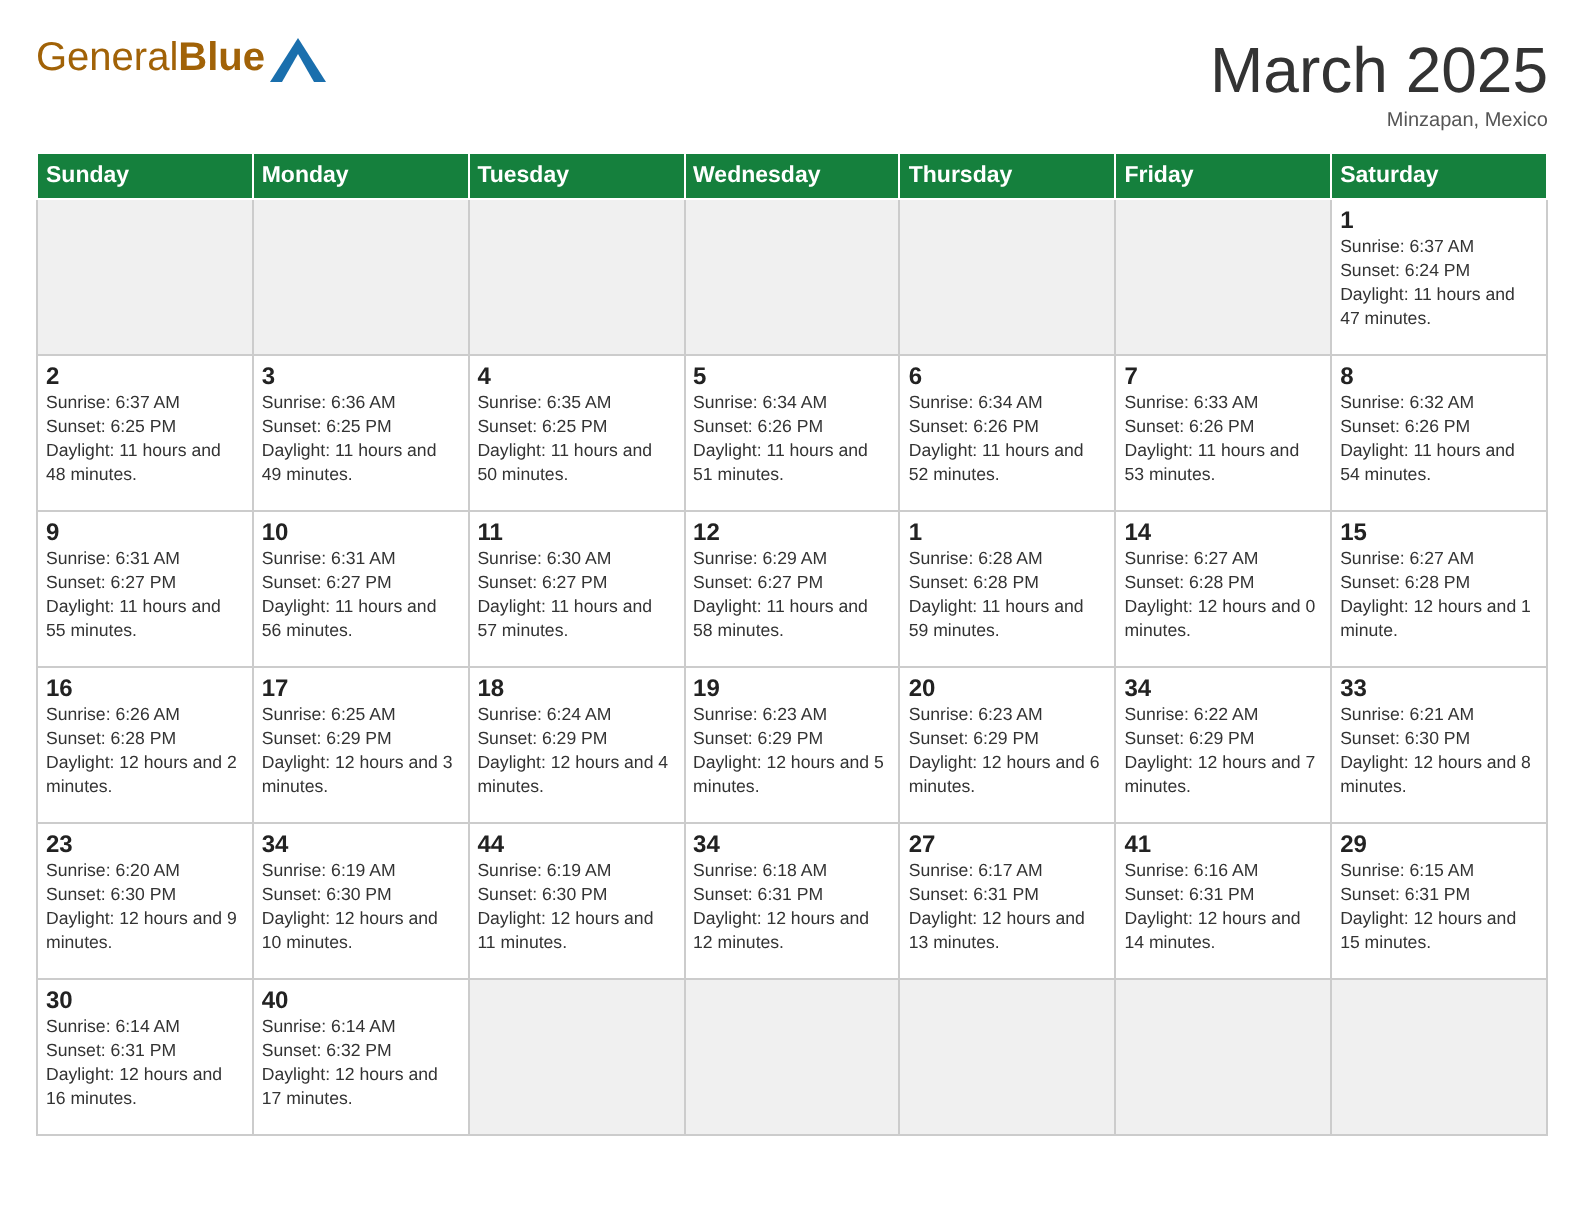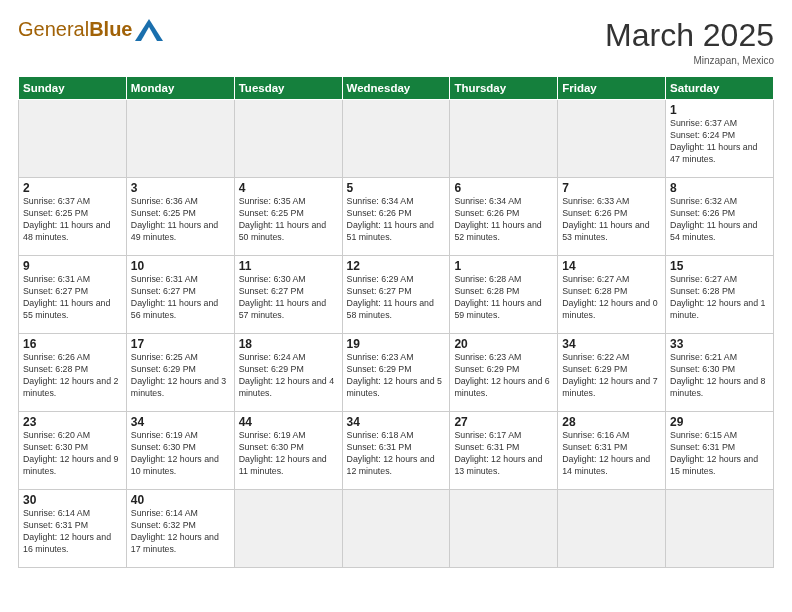--- a/index.html
+++ b/index.html
@@ -235,21 +235,21 @@
           </td>
           <td>
             <span class="day-num">34</span>
             <div class="day-info">Sunrise: 6:18 AM<br>Sunset: 6:31 PM<br>Daylight: 12 hours and 12 minutes.</div>
           </td>
           <td>
             <span class="day-num">27</span>
             <div class="day-info">Sunrise: 6:17 AM<br>Sunset: 6:31 PM<br>Daylight: 12 hours and 13 minutes.</div>
           </td>
           <td>
-            <span class="day-num">28</span>
+            <span class="day-num">41</span>
             <div class="day-info">Sunrise: 6:16 AM<br>Sunset: 6:31 PM<br>Daylight: 12 hours and 14 minutes.</div>
           </td>
           <td>
             <span class="day-num">29</span>
             <div class="day-info">Sunrise: 6:15 AM<br>Sunset: 6:31 PM<br>Daylight: 12 hours and 15 minutes.</div>
           </td>
         </tr>
         <tr>
           <td>
             <span class="day-num">30</span>

